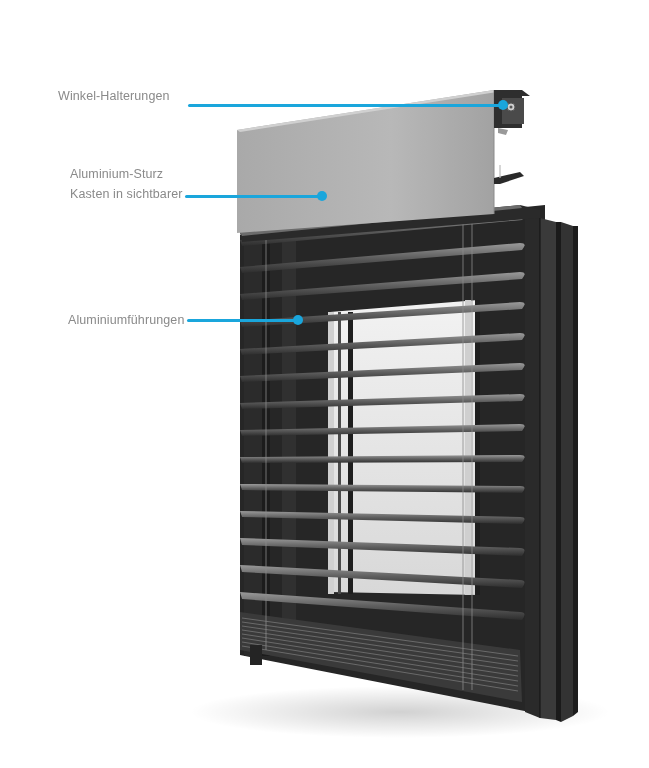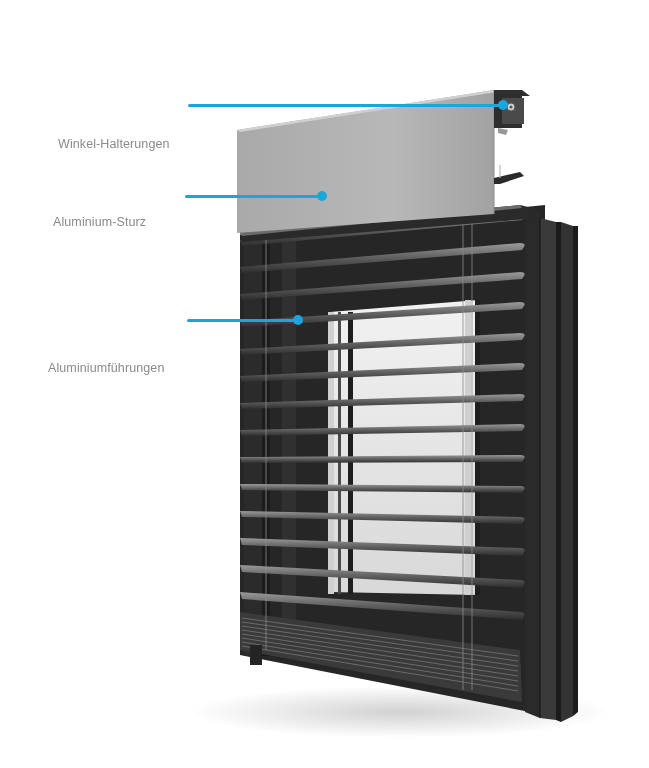--- a/index.html
+++ b/index.html
@@ -1,20 +1,20 @@
 <!DOCTYPE html>
 <html><head>
 <meta charset="utf-8">
 <style>
   html, body { margin: 0; padding: 0; background: #ffffff; }
   body { width: 649px; height: 768px; position: relative; overflow: hidden;
          font-family: "Liberation Sans", "DejaVu Sans", sans-serif; }
   .label { position: absolute; color: #8a8a8a; font-size: 12.5px; line-height: 20px;
            letter-spacing: 0.1px; }
-  .label span { display: block; white-space: nowrap; margin-top: 48px; }
+  .label span { display: block; white-space: nowrap; }
   .callout-line { position: absolute; height: 3px; background: #1aa6dc; border-radius: 2px; }
   .callout-dot { position: absolute; width: 10px; height: 10px; border-radius: 50%; background: #1aa6dc; }
   svg.product { position: absolute; left: 0; top: 0; }
 </style>
 </head>
 <body>
 
 <svg class="product" width="649" height="768" viewBox="0 0 649 768" xmlns="http://www.w3.org/2000/svg">
   <defs>
     <linearGradient id="boxGrad" x1="0" y1="0" x2="1" y2="0">
@@ -151,23 +151,24 @@
     <line x1="500" y1="165" x2="500" y2="178" stroke="#bbb" stroke-width="1.2"></line>
   </g>
 </svg>
 
 <div class="label" style="left:58px; top:86px;">
   <span>Winkel-Halterungen</span>
 </div>
 <div class="callout-line" style="left:188px; top:104px; width:318px;"></div>
 <div class="callout-dot" style="left:498px; top:100px;"></div>
 
-<div class="label" style="left:53px; top:164px;">
+<div class="label" style="left:70px; top:164px;">
   <span>Aluminium-Sturz</span>
+  <span>Kasten in sichtbarer</span>
 </div>
 <div class="callout-line" style="left:185px; top:195px; width:135px;"></div>
 <div class="callout-dot" style="left:317px; top:191px;"></div>
 
-<div class="label" style="left:48px; top:310px;text-align:right;">
+<div class="label" style="left:68px; top:310px;text-align:right;">
   <span>Aluminiumführungen</span>
 </div>
 <div class="callout-line" style="left:187px; top:319px; width:110px;"></div>
 <div class="callout-dot" style="left:293px; top:315px;"></div>
 
 </body></html>

